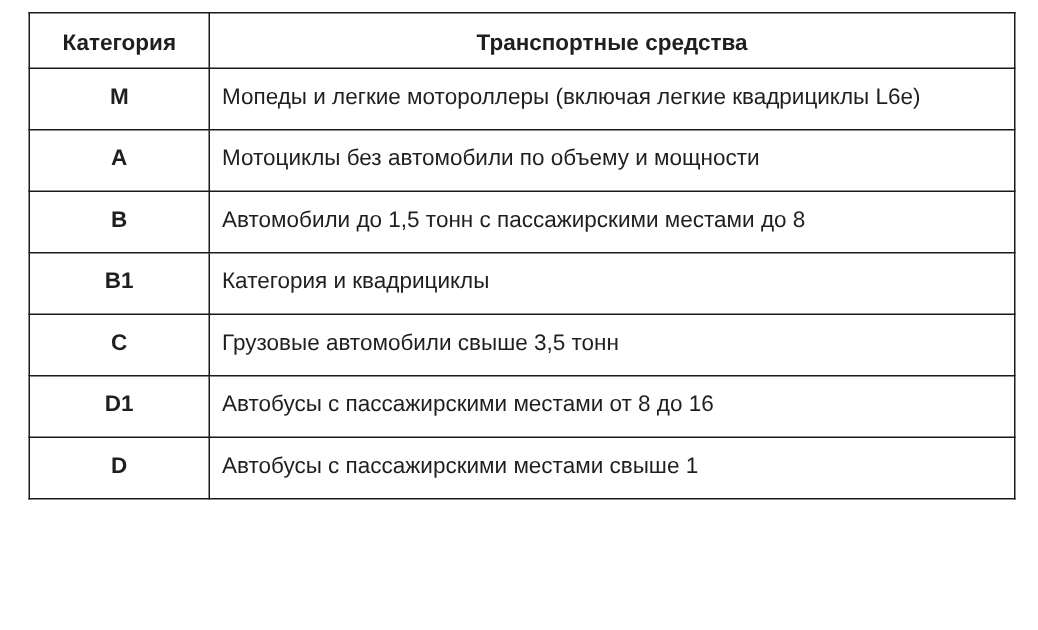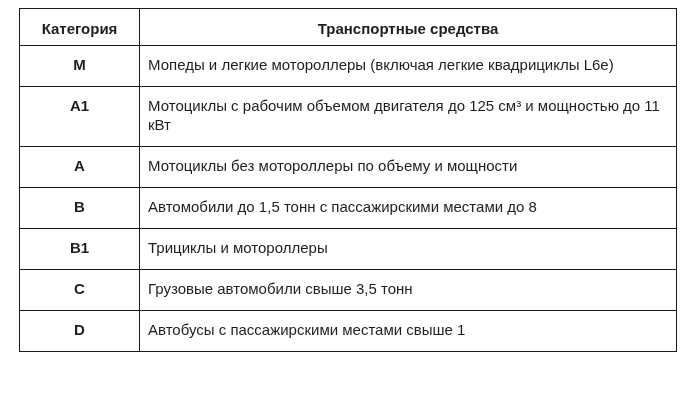--- a/index.html
+++ b/index.html
@@ -65,39 +65,39 @@
       <tr>
         <th>Категория</th>
         <th>Транспортные средства</th>
       </tr>
     </thead>
     <tbody>
       <tr class="r">
         <td class="cat">M</td>
         <td class="desc">Мопеды и легкие мотороллеры (включая легкие квадрициклы L6e)</td>
       </tr>
-      <tr class="r2">
-        <td class="cat">A1</td>
-        <td class="desc">Мотоциклы с рабочим объемом двигателя до 125 см³ и мощностью до 11 кВт</td>
-      </tr>
       <tr class="r">
         <td class="cat">A</td>
-        <td class="desc">Мотоциклы без мотороллеры по объему и мощности</td>
+        <td class="desc">Мотоциклы без автомобили по объему и мощности</td>
       </tr>
       <tr class="r">
         <td class="cat">B</td>
         <td class="desc">Автомобили до 1,5 тонн с пассажирскими местами до 8</td>
       </tr>
       <tr class="r">
         <td class="cat">B1</td>
-        <td class="desc">Трициклы и мотороллеры</td>
+        <td class="desc">Категория и квадрициклы</td>
       </tr>
       <tr class="r">
         <td class="cat">C</td>
         <td class="desc">Грузовые автомобили свыше 3,5 тонн</td>
+      </tr>
+      <tr class="r">
+        <td class="cat">D1</td>
+        <td class="desc">Автобусы с пассажирскими местами от 8 до 16</td>
       </tr>
       <tr class="rlast">
         <td class="cat">D</td>
         <td class="desc">Автобусы с пассажирскими местами свыше 1</td>
       </tr>
     </tbody>
   </table>
 </div>
 
 </body></html>

